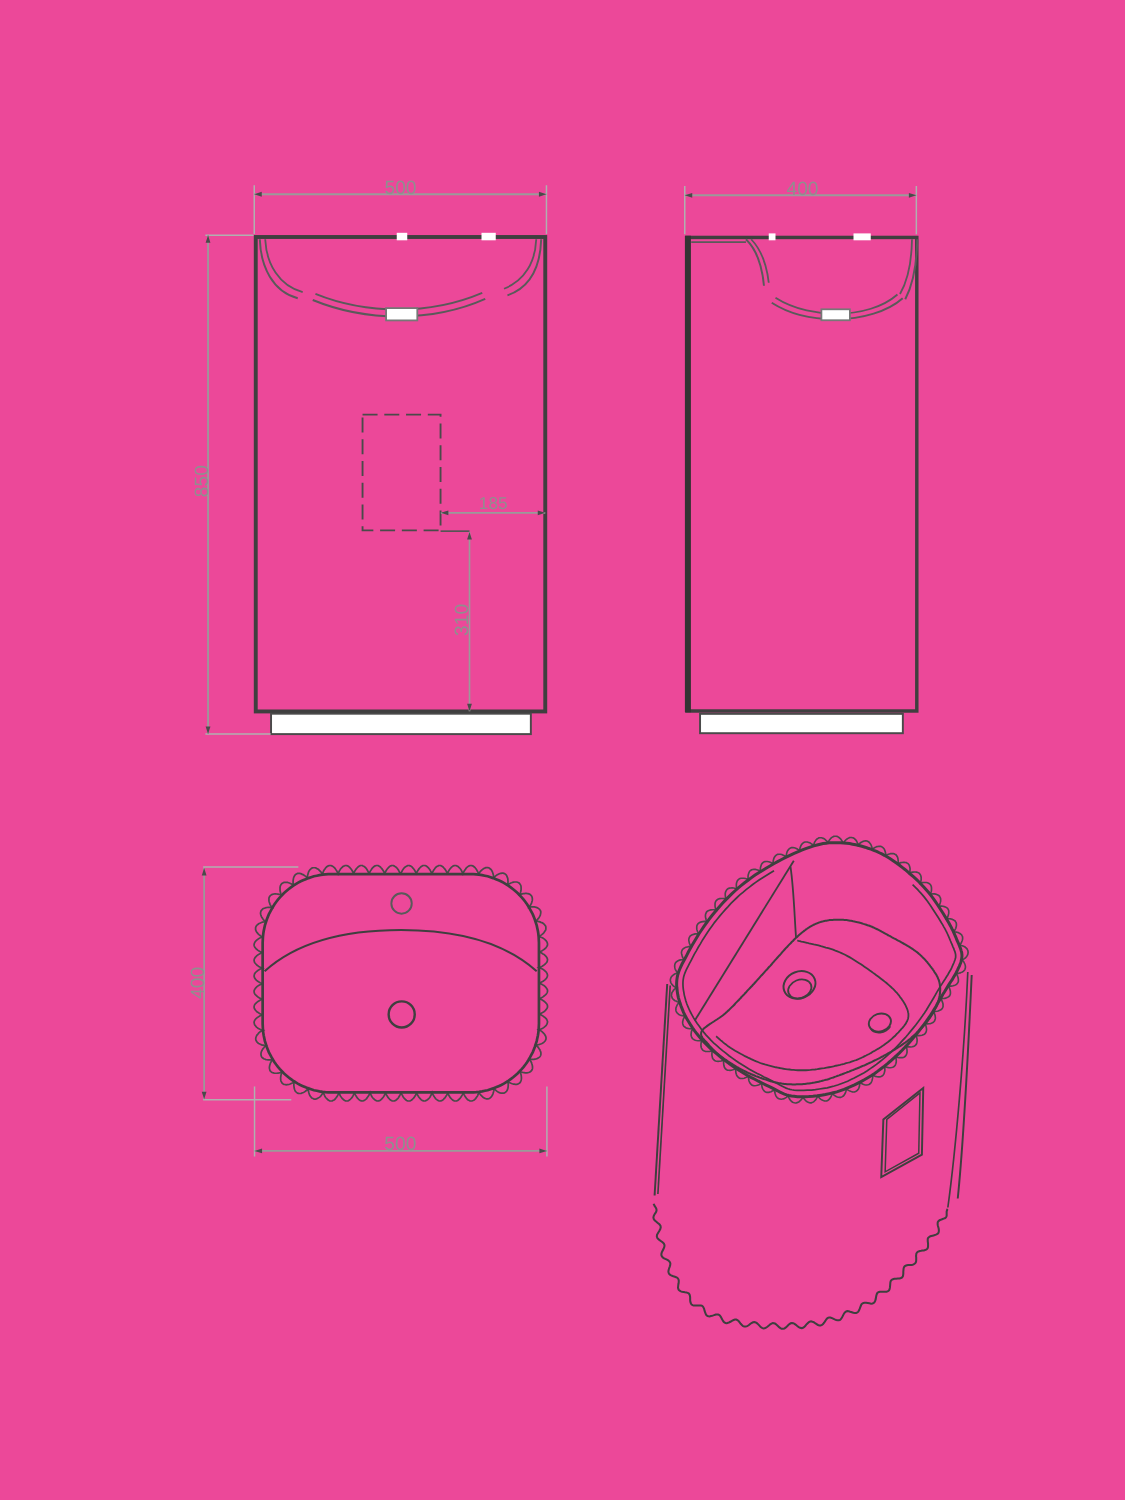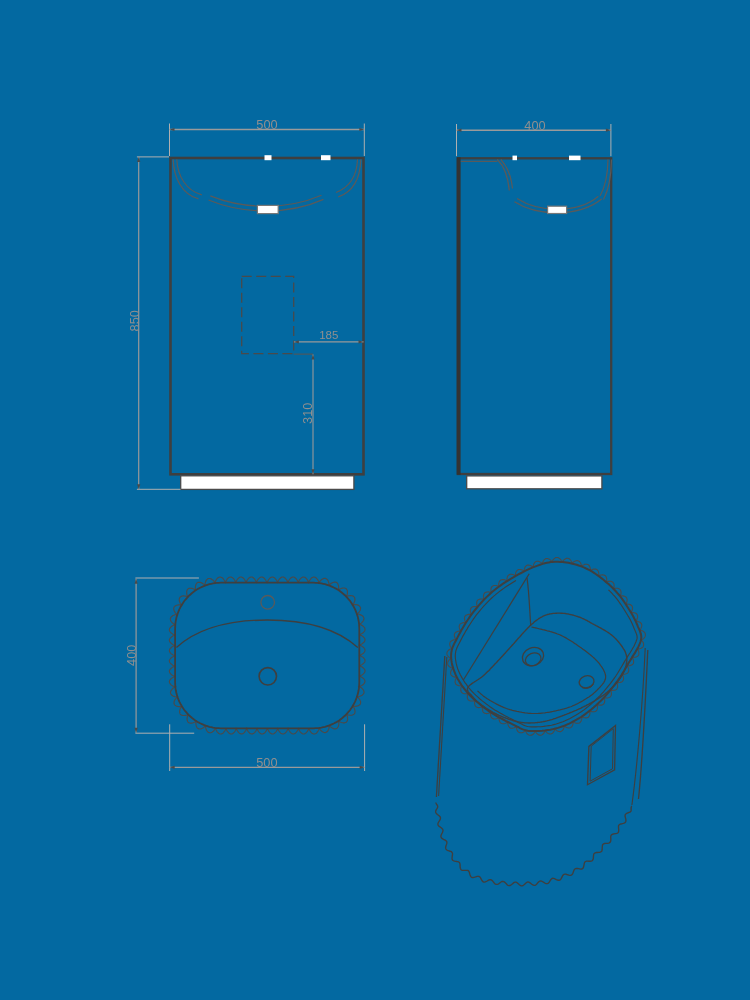--- a/index.html
+++ b/index.html
@@ -1,16 +1,16 @@
 <!DOCTYPE html>
 <html><head>
 <meta charset="utf-8">
 <style>
   html,body{margin:0;padding:0;background:#ffffff;}
-  #page{width:750px;height:1000px;position:relative;background:#0369a1;
+  #page{width:750px;height:1000px;position:relative;background:#ec4899;
         font-family:"Liberation Sans", sans-serif;}
 </style>
 </head>
 <body>
 
 <div id="page">
 <svg width="750" height="1000" viewBox="0 0 750 1000" style="filter:blur(0.45px)" font-family="Liberation Sans, sans-serif" shape-rendering="geometricPrecision">
 
 <rect x="170.5" y="158" width="193" height="316.3" fill="none" stroke="#3f3f3f" stroke-width="2.6"></rect>
 

